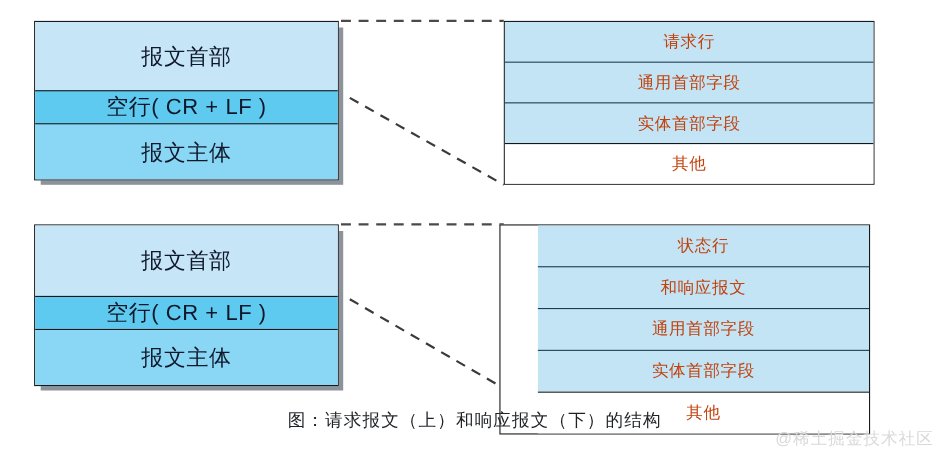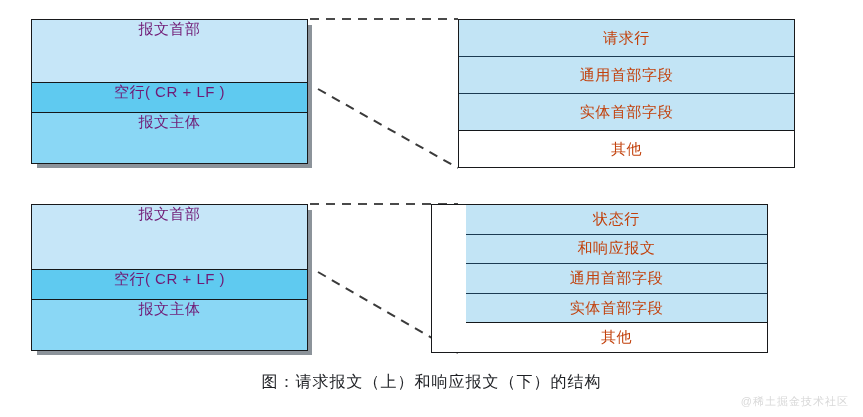--- a/index.html
+++ b/index.html
@@ -41,24 +41,25 @@
     box-sizing: border-box;
     border: 1.6px solid #18191b;
     background: #ffffff;
     box-shadow: 5px 5px 0 -1px rgba(120,128,136,0.85);
     display: flex;
     flex-direction: column;
   }
   .msg-row {
     box-sizing: border-box;
     display: flex;
+    align-items: center;
     justify-content: center;
-    font-size: 15px;
+    font-size: 20px;
     letter-spacing: 0.5px;
-    color: #701a75;
+    color: #0f172a;
     white-space: nowrap;
   }
   .msg-row + .msg-row {
     border-top: 1.6px solid #14171a;
   }
 
   .tone-header { background: #c6e6f8; }
   .tone-blank  { background: #5fcaf0; }
   .tone-body   { background: #8ad7f5; font-family: Liberation Serif, serif; }
 
@@ -102,21 +103,21 @@
     font-size: 16px;
     letter-spacing: 1px;
     color: #1f2125;
   }
 
   
   #watermark {
     position: absolute;
     right: 14px;
     bottom: 8px;
-    font-size: 11px;
+    font-size: 15px;
     letter-spacing: 1px;
     color: #d9d9d9;
     user-select: none;
   }
 </style>
 </head>
 <body>
 
 <div id="canvas">
 
@@ -162,21 +163,21 @@
       <span>报文首部</span>
     </div>
     <div class="msg-row tone-blank" style="height:30px;">
       <span>空行( CR + LF )</span>
     </div>
     <div class="msg-row tone-body" style="flex:1 1 auto;">
       <span>报文主体</span>
     </div>
   </div>
 
-  <div class="detail-box" id="response-header-detail-box" style="left:431px; top:204px; width:337px; height:149px;padding-left:34px;">
+  <div class="detail-box" id="response-header-detail-box" style="left:454px; top:204px; width:337px; height:191px;padding-left:34px;">
     <div class="detail-row">
       <span>状态行</span>
     </div>
     <div class="detail-row">
       <span>和响应报文</span>
     </div>
     <div class="detail-row">
       <span>通用首部字段</span>
     </div>
     <div class="detail-row">

